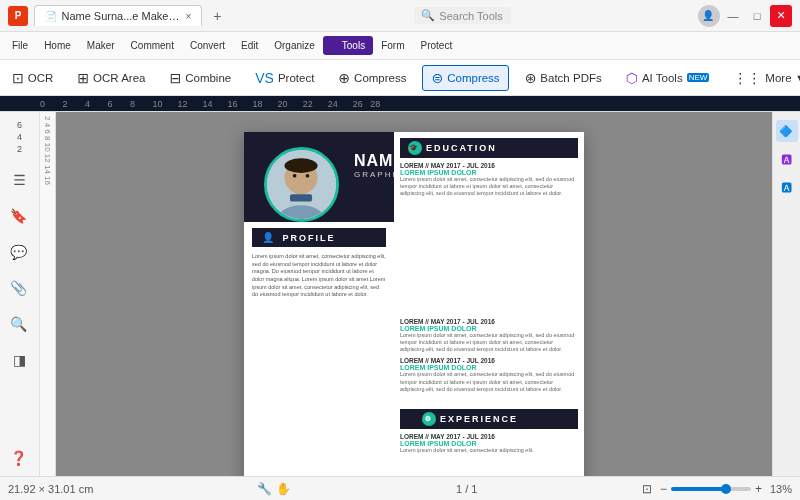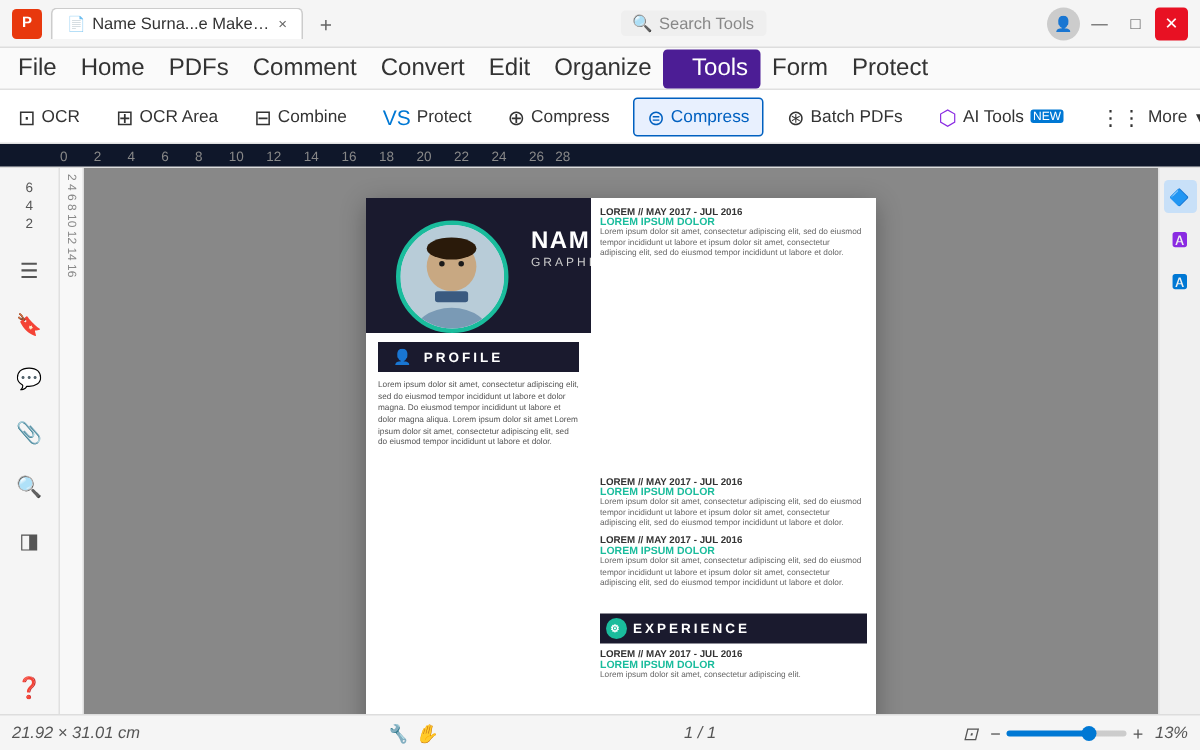--- a/index.html
+++ b/index.html
@@ -39,21 +39,21 @@
     .menubar {
       height: 28px;
       background: #fafafa;
       display: flex;
       align-items: center;
       border-bottom: 1px solid #e0e0e0;
       padding: 0 4px;
     }
     .menu-item {
       padding: 4px 8px;
-      font-size: 16px;
+      font-size: 10px;
       color: #333;
       cursor: pointer;
       border-radius: 3px;
     }
     .menu-item.tools-active { background: #4c1d95; color: white; border-radius: 3px; padding-left: 19px; }
 
     
     .toolbar {
       height: 36px;
       background: white;
@@ -234,41 +234,40 @@
       letter-spacing: 2px;
       display: flex; align-items: center; gap: 6px;
       margin-bottom: 6px;
     }
     .profile-icon { font-size: 10px; }
     .body-text { font-size: 5.5px; color: #555; line-height: 1.4; }
 
     .experience-header {
       background: #1a1a2e;
       color: white;
-      padding: 3px 4px;
+      padding: 3px 22px;
       font-size: 9px;
       font-weight: bold;
       letter-spacing: 2px;
       display: flex; align-items: center; gap: 4px;
       margin-top: 16px;
       margin-bottom: 4px;
     }
 
     
     .statusbar {
       height: 24px;
       background: #f5f5f5;
       border-top: 1px solid #ddd;
       display: flex;
       align-items: center;
       padding: 0 8px;
       font-size: 11px;
       color: #555;
       gap: 8px;
-      font-style: italic;
     }
     .statusbar-spacer { flex: 1; }
     .zoom-slider-container { display: flex; align-items: center; gap: 4px; }
     .zoom-slider {
       width: 80px; height: 4px;
       background: linear-gradient(to right, #0078d4 65%, #ccc 65%);
       border-radius: 2px;
       position: relative;
     }
     .zoom-thumb {
@@ -305,21 +304,21 @@
     <div class="titlebar-user-icon">👤</div>
     <div class="titlebar-btn">—</div>
     <div class="titlebar-btn">□</div>
     <div class="titlebar-btn titlebar-close">✕</div>
   </div>
 </div>
 
 <div class="menubar">
   <div class="menu-item">File</div>
   <div class="menu-item">Home</div>
-  <div class="menu-item">PDFs</div>
+  <div class="menu-item">Maker</div>
   <div class="menu-item">Comment</div>
   <div class="menu-item">Convert</div>
   <div class="menu-item">Edit</div>
   <div class="menu-item">Organize</div>
   <div class="menu-item tools-active">Tools</div>
   <div class="menu-item">Form</div>
   <div class="menu-item">Protect</div>
 </div>
 
 <div class="toolbar">
@@ -427,20 +426,24 @@
               <rect x="25" y="48" width="24" height="8" fill="#3a5a80" rx="2"></rect>
             </svg>
           </div>
 
           <div class="pdf-name-section">
             <div class="pdf-name">NAME SURNAME</div>
             <div class="pdf-title">GRAPHIC DESIGNER</div>
           </div>
 
           <div class="pdf-right-section">
+            <div class="section-header">
+              <div class="section-header-icon">🎓</div>
+              <span>EDUCATION</span>
+            </div>
 
             <div class="edu-item">
               <div class="edu-label">LOREM // MAY 2017 - JUL 2016</div>
               <div class="edu-title">LOREM IPSUM DOLOR</div>
               <div class="edu-text">Lorem ipsum dolor sit amet, consectetur adipiscing elit, sed do eiusmod tempor incididunt ut labore et ipsum dolor sit amet, consectetur adipiscing elit, sed do eiusmod tempor incididunt ut labore et dolor.</div>
             </div>
           </div>
         </div>
 
         <div style="display:flex; position:relative; background:white;">

